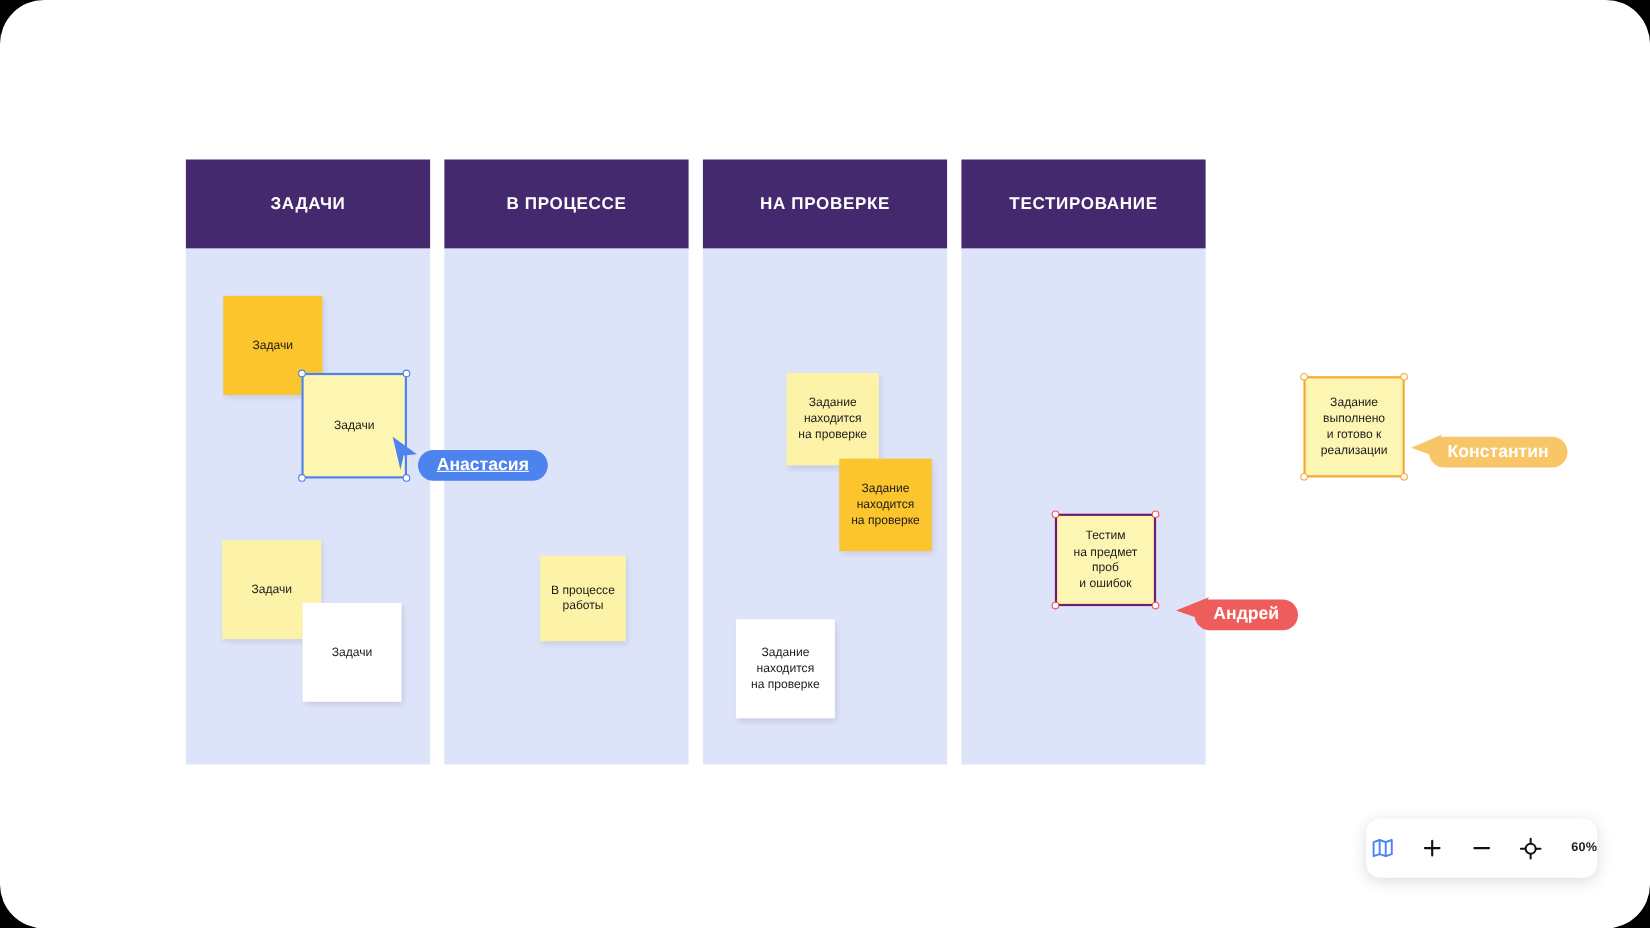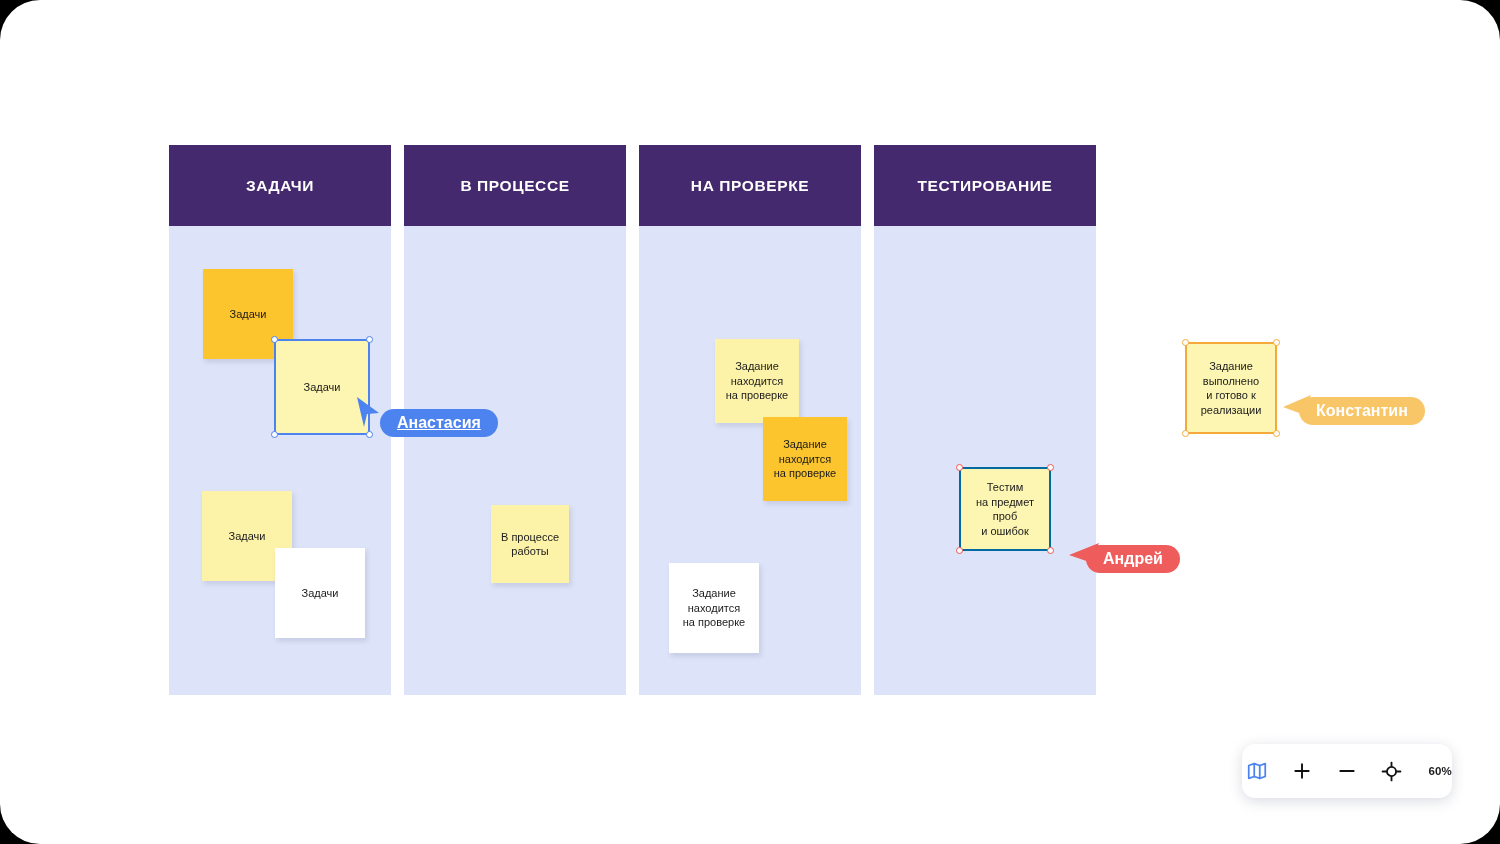--- a/index.html
+++ b/index.html
@@ -73,21 +73,21 @@
     box-shadow: 2px 3px 5px rgba(40,50,90,0.13);
   }
   .note span { display: block; white-space: pre-line; }
 
   .note.yellow { background: #fdf3a8; }
   .note.orange { background: #fcc42d; }
   .note.white  { background: #ffffff; }
 
   
   .note.sel-blue   { border: 2px solid #4c83ef; background: #fdf6b2; box-shadow:none; }
-  .note.sel-red    { border: 2px solid #0369a1; background: #fdf6b2; box-shadow:none; }
+  .note.sel-red    { border: 2px solid #701a75; background: #fdf6b2; box-shadow:none; }
   .note.sel-orange { border: 2px solid #f6a93b; background: #fdf6b2; box-shadow:none; }
 
   .handle {
     position: absolute;
     width: 7px; height: 7px;
     border-radius: 50%;
     background: #ffffff;
     border: 1.6px solid #4c83ef;
   }
   .sel-red .handle    { border-color: #f2564f; }

